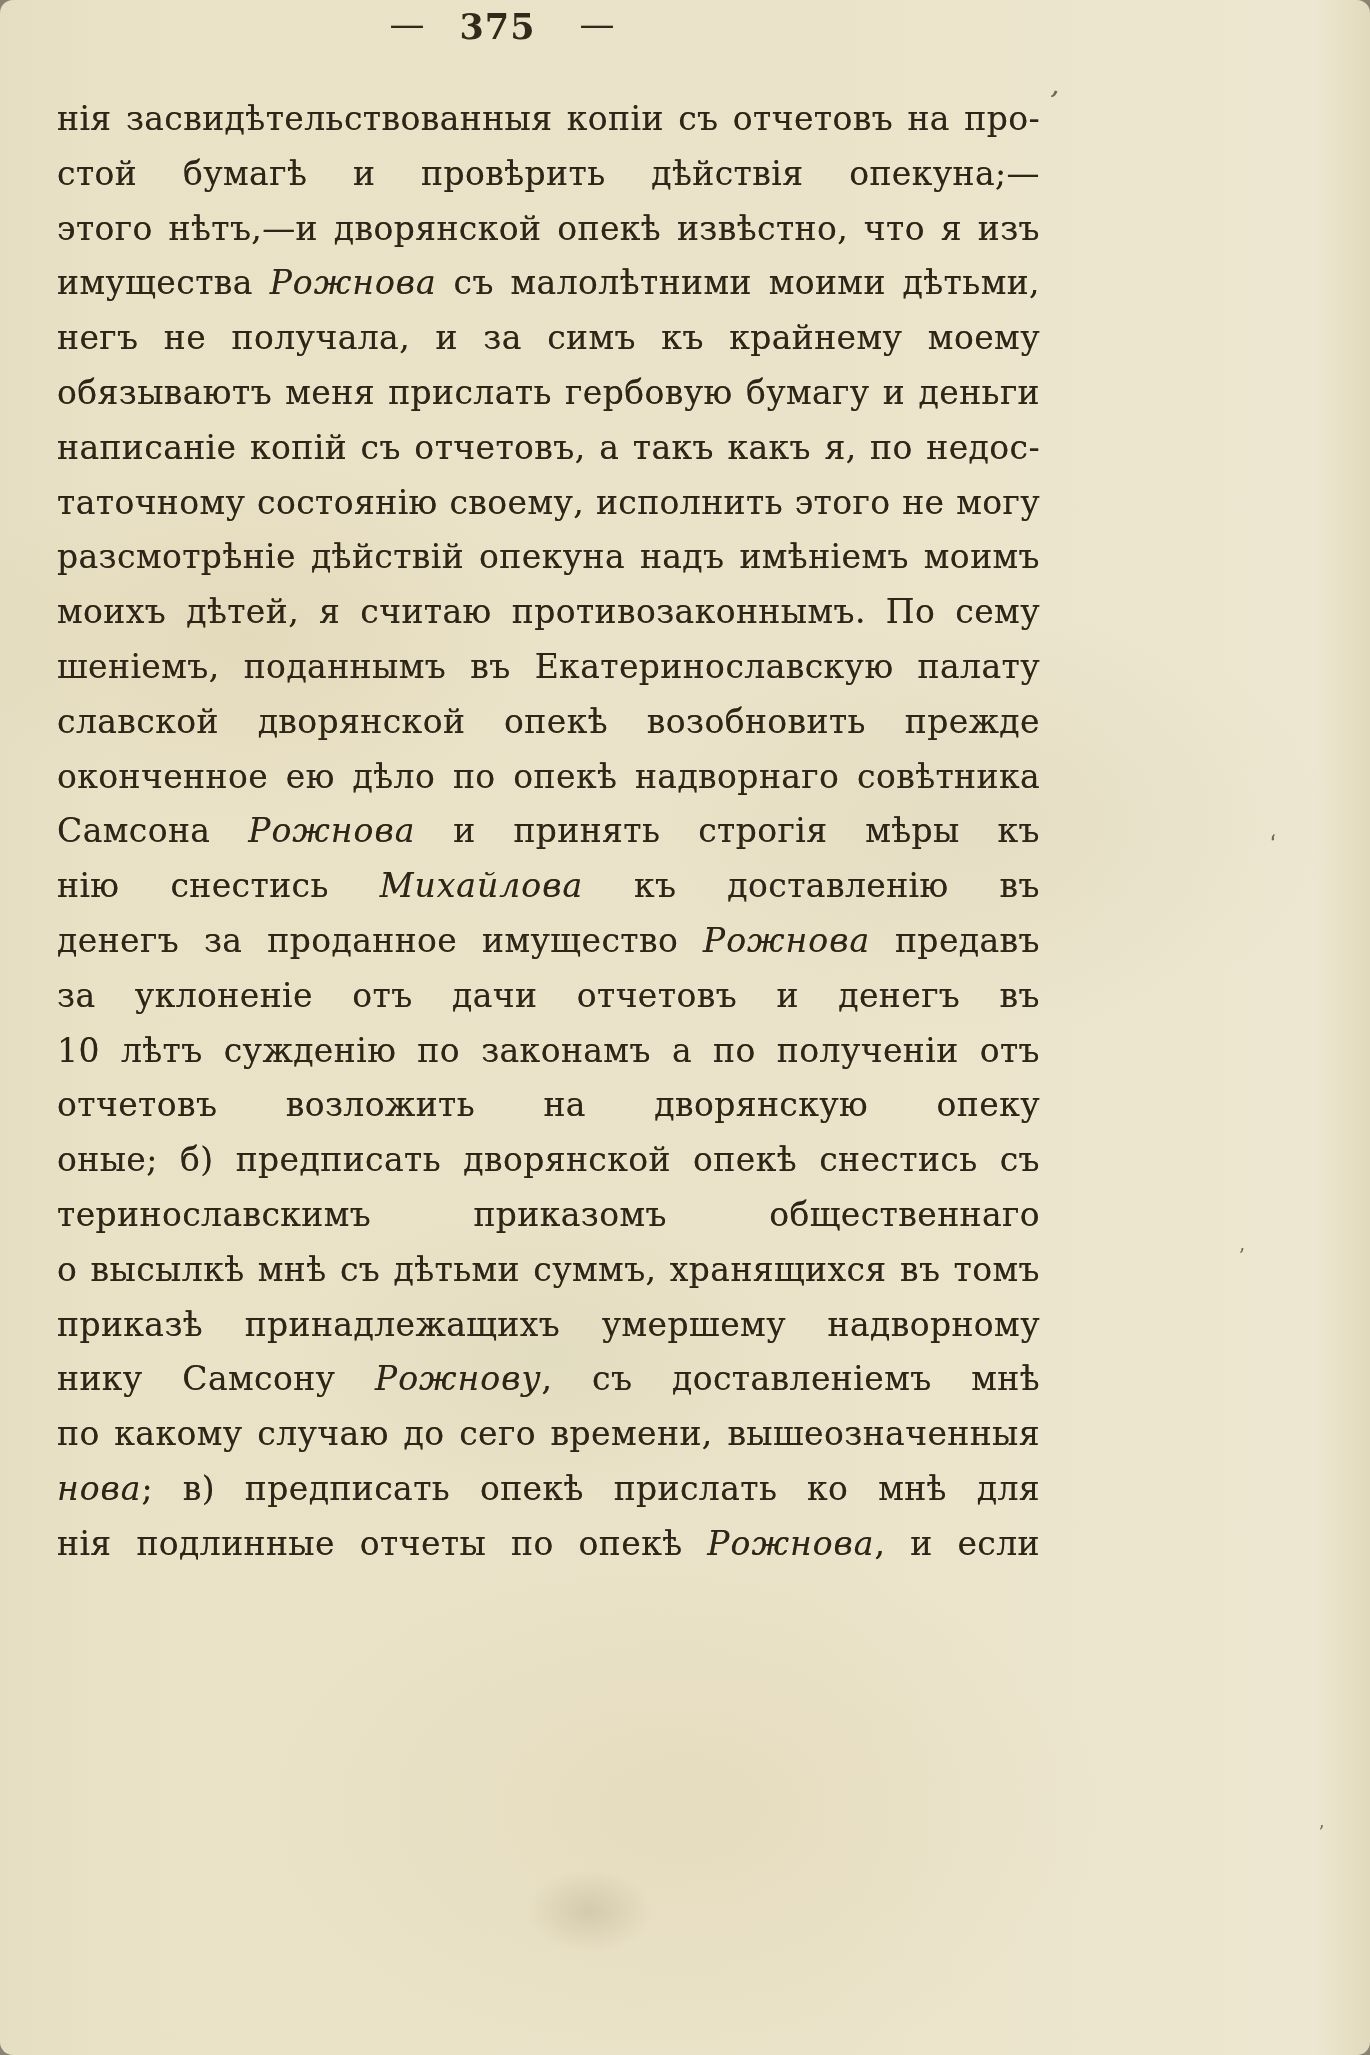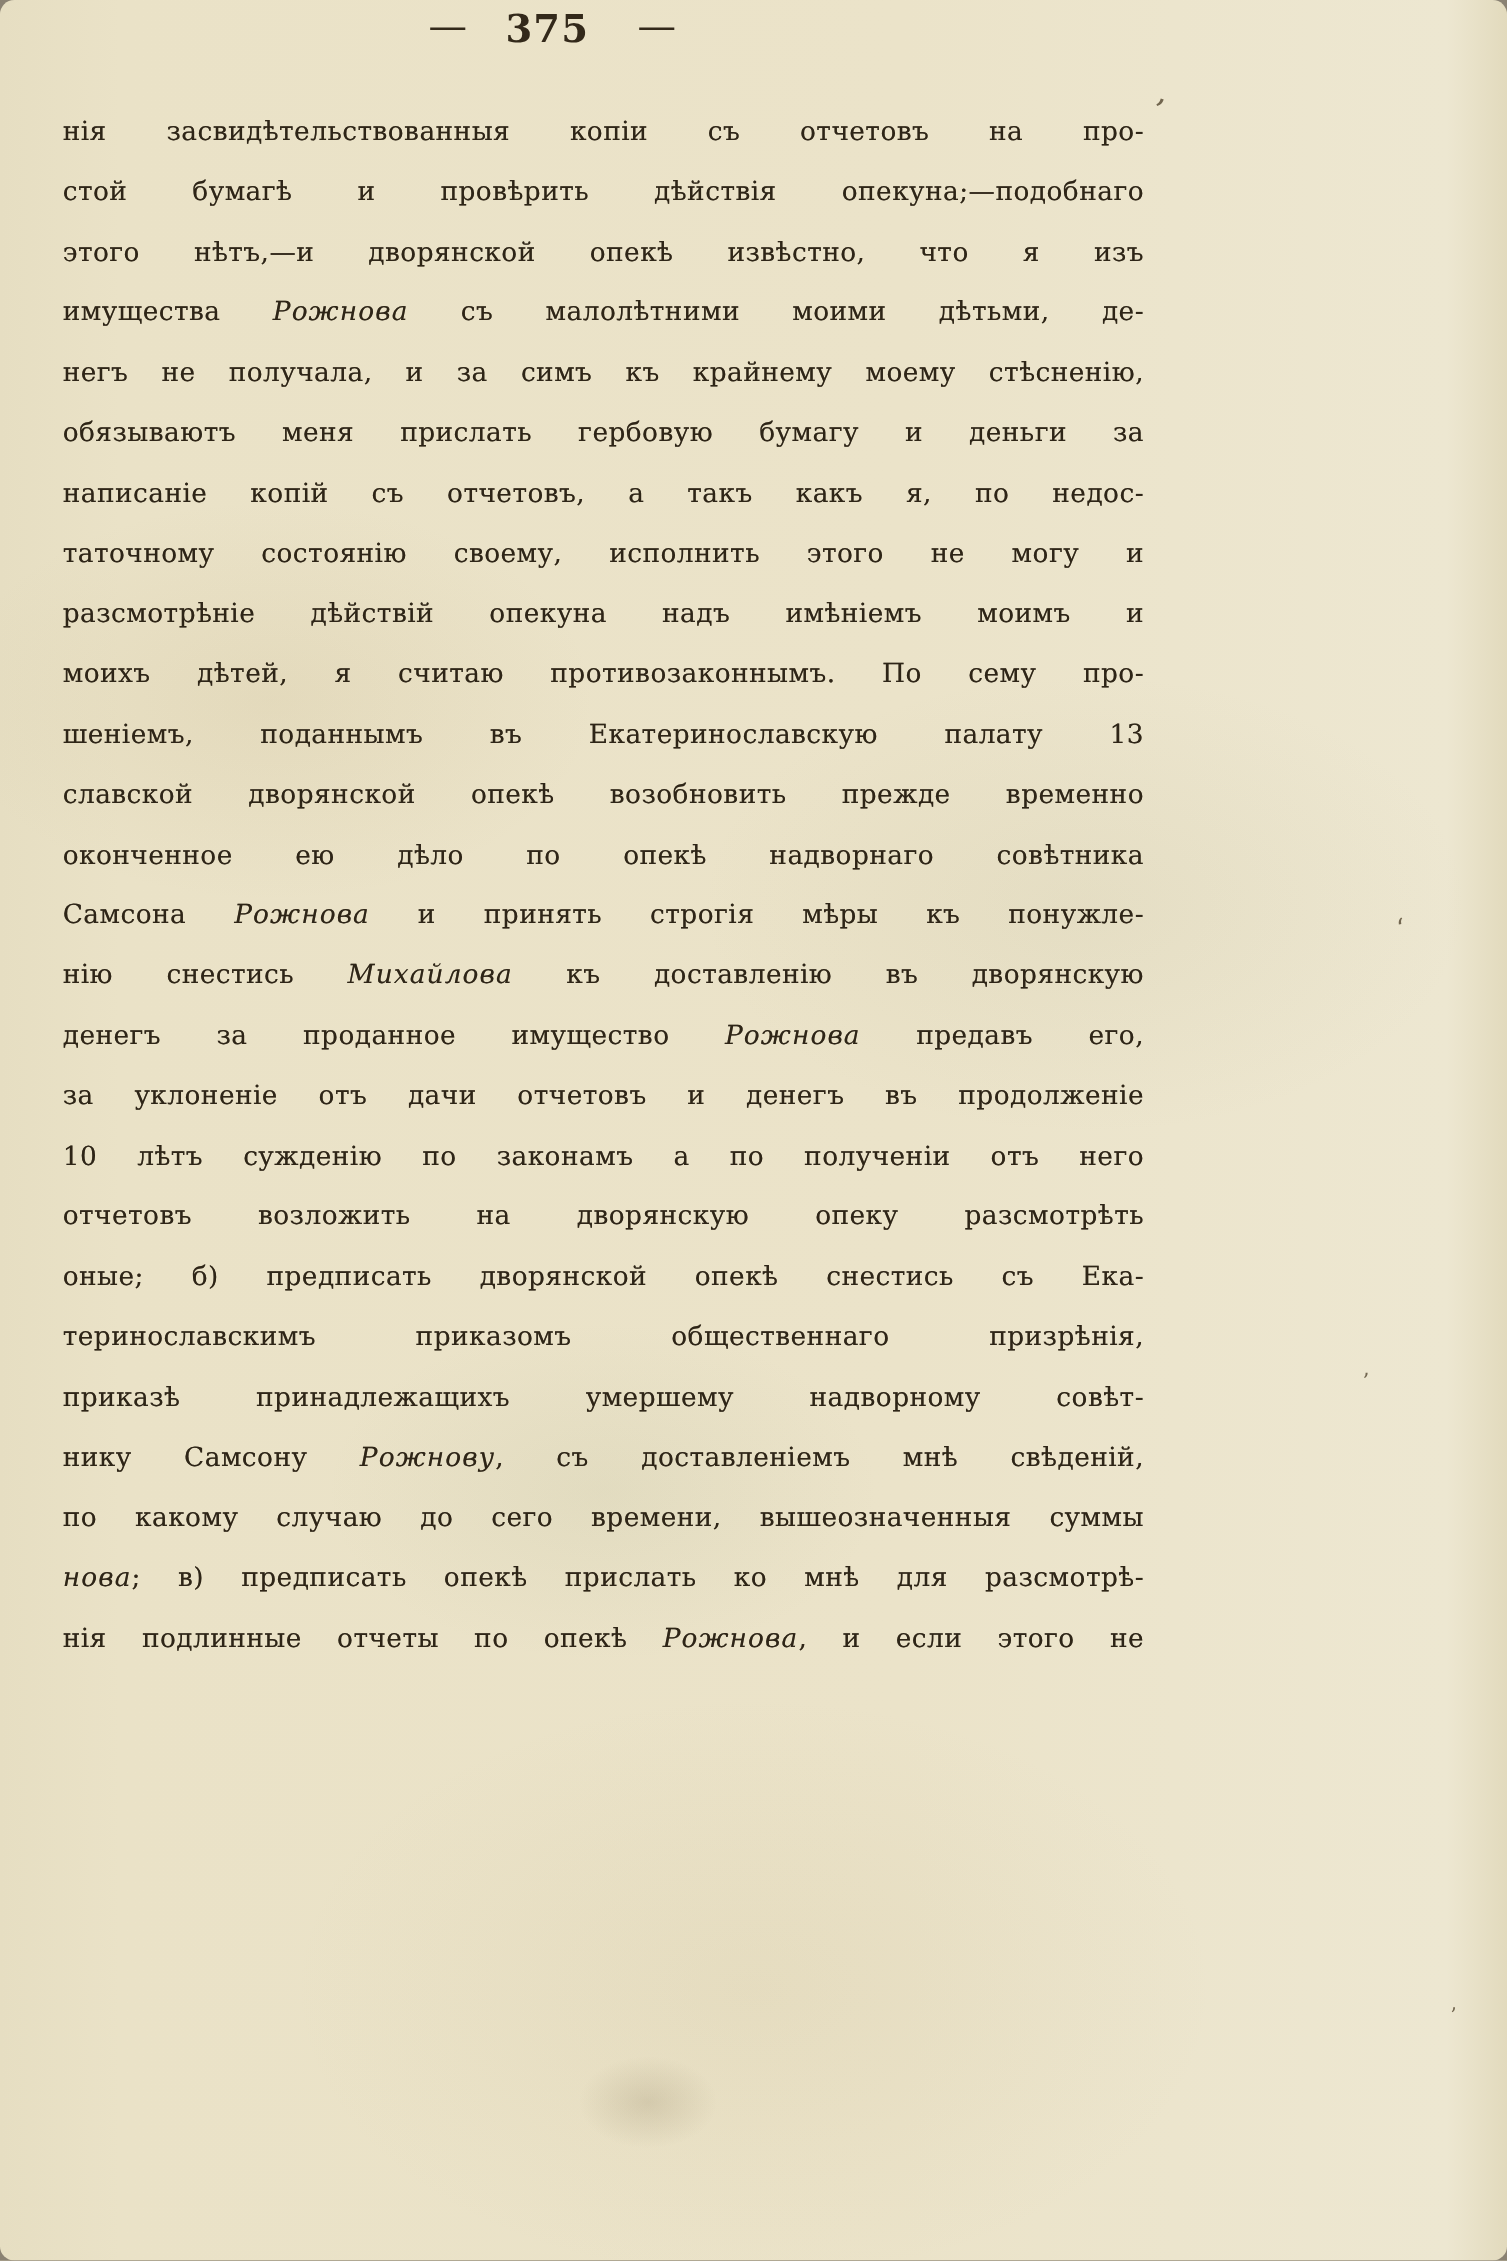--- a/index.html
+++ b/index.html
@@ -30,21 +30,21 @@
   #page-header .dash.left{margin-right:34px;}
   #page-header .dash.right{margin-left:44px;}
   #body-text{
     position:absolute; top:92px; left:57px; width:983px;
   }
   .line{
     text-align:justify;
     text-align-last:justify;
     height:54.8px;
     line-height:54.8px;
-    font-size:24px;
+    font-size:33px;
     letter-spacing:0.4px;
     overflow:hidden;
     white-space:normal;
     text-shadow:0 0 0.6px rgba(46,37,23,0.55);
   }
   .line .it{
     font-style:italic;
     letter-spacing:1px;
   }
   .scan-mark{
@@ -76,20 +76,21 @@
       <div class="line"><span>славской дворянской опекѣ возобновить прежде временно</span></div>
       <div class="line"><span>оконченное ею дѣло по опекѣ надворнаго совѣтника</span></div>
       <div class="line"><span>Самсона </span><span class="it">Рожнова</span><span> и принять строгія мѣры къ понужле-</span></div>
       <div class="line"><span>нію снестись </span><span class="it">Михайлова</span><span> къ доставленію въ дворянскую</span></div>
       <div class="line"><span>денегъ за проданное имущество </span><span class="it">Рожнова</span><span> предавъ его,</span></div>
       <div class="line"><span>за уклоненіе отъ дачи отчетовъ и денегъ въ продолженіе</span></div>
       <div class="line"><span>10 лѣтъ сужденію по законамъ а по полученіи отъ него</span></div>
       <div class="line"><span>отчетовъ возложить на дворянскую опеку разсмотрѣть</span></div>
       <div class="line"><span>оные; б) предписать дворянской опекѣ снестись съ Ека-</span></div>
       <div class="line"><span>теринославскимъ приказомъ общественнаго призрѣнія,</span></div>
+      <div class="line"><span>о высылкѣ мнѣ съ дѣтьми суммъ, хранящихся въ томъ</span></div>
       <div class="line"><span>приказѣ принадлежащихъ умершему надворному совѣт-</span></div>
       <div class="line"><span>нику Самсону </span><span class="it">Рожнову</span><span>, съ доставленіемъ мнѣ свѣденій,</span></div>
       <div class="line"><span>по какому случаю до сего времени, вышеозначенныя суммы</span></div>
       <div class="line"><span class="it">нова</span><span>; в) предписать опекѣ прислать ко мнѣ для разсмотрѣ-</span></div>
       <div class="line"><span>нія подлинные отчеты по опекѣ </span><span class="it">Рожнова</span><span>, и если этого не</span></div>
     </div>
 <span class="scan-mark" style="left: 1046px; top: 84px; font-size: 30px; transform: rotate(18deg);">ʼ</span>
     <span class="scan-mark" style="left: 1270px; top: 830px; font-size: 24px; transform: rotate(-10deg);">ʻ</span>
     <span class="scan-mark" style="left: 1238px; top: 1244px; font-size: 20px; transform: rotate(0deg);">ʼ</span>
     <span class="scan-mark" style="left: 1318px; top: 1822px; font-size: 18px; transform: rotate(0deg);">ʼ</span>

